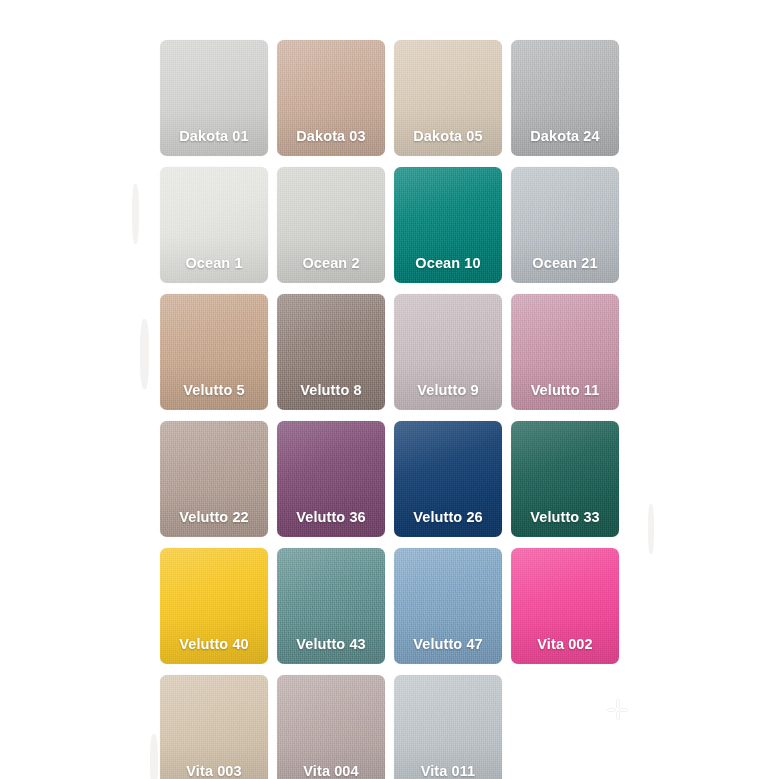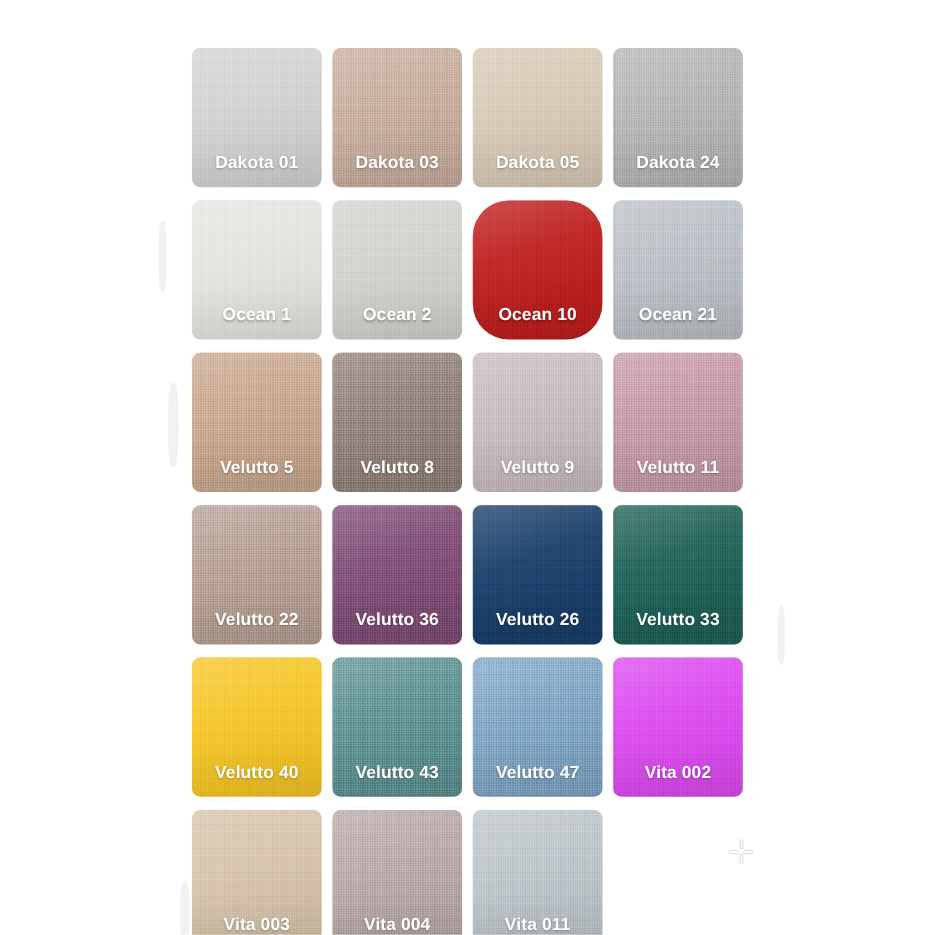--- a/index.html
+++ b/index.html
@@ -169,21 +169,21 @@
         <span class="sheen"></span>
         <span class="label-shade"></span>
         <span class="swatch-label">Ocean 1</span>
       </div>
       <div class="swatch" style="background: rgb(207, 207, 203);">
         <span class="weave"></span>
         <span class="sheen"></span>
         <span class="label-shade"></span>
         <span class="swatch-label">Ocean 2</span>
       </div>
-      <div class="swatch" style="background: #b91c1c; border-radius: 30px;">
+      <div class="swatch" style="background: #0f766e;">
         <span class="weave"></span>
         <span class="sheen"></span>
         <span class="label-shade"></span>
         <span class="swatch-label">Ocean 10</span>
       </div>
       <div class="swatch" style="background: rgb(182, 188, 194);">
         <span class="weave"></span>
         <span class="sheen"></span>
         <span class="label-shade"></span>
         <span class="swatch-label">Ocean 21</span>
@@ -247,21 +247,21 @@
         <span class="sheen"></span>
         <span class="label-shade"></span>
         <span class="swatch-label">Velutto 43</span>
       </div>
       <div class="swatch" style="background: rgb(120, 159, 192);">
         <span class="weave"></span>
         <span class="sheen"></span>
         <span class="label-shade"></span>
         <span class="swatch-label">Velutto 47</span>
       </div>
-      <div class="swatch" style="background: #d946ef;">
+      <div class="swatch" style="background: #ec4899;">
         <span class="weave"></span>
         <span class="sheen"></span>
         <span class="label-shade"></span>
         <span class="swatch-label">Vita 002</span>
       </div>
       <div class="swatch" style="background: rgb(211, 191, 164);">
         <span class="weave"></span>
         <span class="sheen"></span>
         <span class="label-shade"></span>
         <span class="swatch-label">Vita 003</span>

